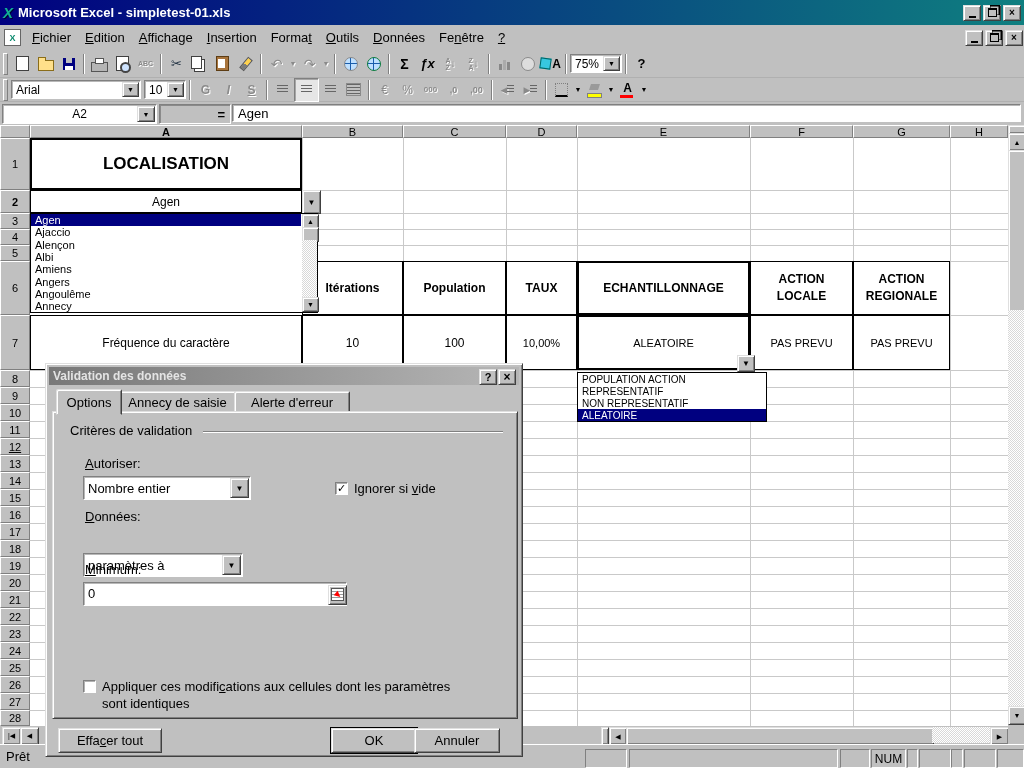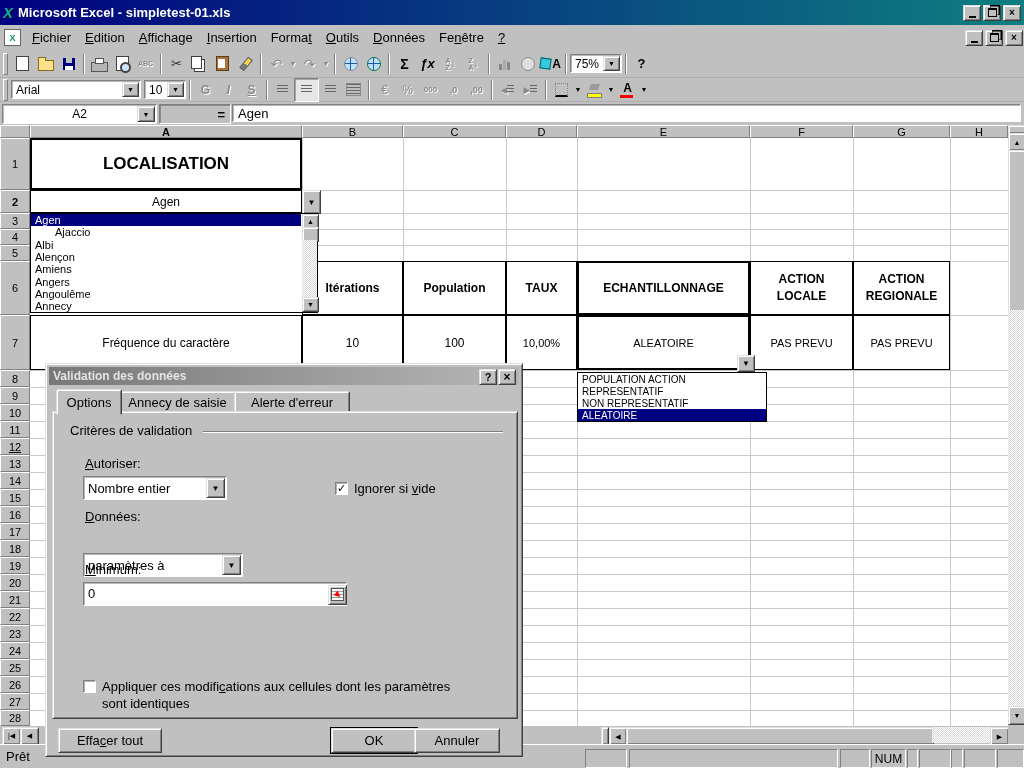--- a/index.html
+++ b/index.html
@@ -375,23 +375,23 @@
   <div class="abs cellbox" style="left:302px;top:315px;width:101px;height:55px;z-index:2;">10</div>
   <div class="abs cellbox" style="left:403px;top:315px;width:103px;height:55px;z-index:2;">100</div>
   <div class="abs cellbox" style="left:506px;top:315px;width:71px;height:55px;font-size:11px;z-index:2;">10,00%</div>
   <div class="abs cellbox" style="left:577px;top:315px;width:173px;height:55px;border-width:2px;font-size:11px;z-index:2;">ALEATOIRE</div>
   <div class="abs cellbox" style="left:750px;top:315px;width:103px;height:55px;font-size:11px;z-index:2;">PAS PREVU</div>
   <div class="abs cellbox" style="left:853px;top:315px;width:97px;height:55px;font-size:11px;z-index:2;">PAS PREVU</div>
 
   <div class="abs listbox" style="left:30px;top:213px;width:288px;height:100px;">
     <div id="city-list-items" style="position:absolute;left:0;top:0;right:16px;bottom:0;">
         <div class="litem sel" style="height: 12.3px;">Agen</div>
-        <div class="litem" style="height: 12.3px; margin-left: 20px;">Ajaccio</div>
+        <div class="litem" style="height: 12.3px;">Ajaccio</div>
+        <div class="litem" style="height: 12.3px;">Alençon</div>
         <div class="litem" style="height: 12.3px;">Albi</div>
-        <div class="litem" style="height: 12.3px;">Alençon</div>
         <div class="litem" style="height: 12.3px;">Amiens</div>
         <div class="litem" style="height: 12.3px;">Angers</div>
         <div class="litem" style="height: 12.3px;">Angoulême</div>
         <div class="litem" style="height: 12.3px;">Annecy</div>
       </div>
     <div class="abs" style="right:0;top:0;width:15px;height:98px;">
       <span class="abs raised flexc sarrow" style="left:0;top:0;width:15px;height:13px;">▲</span>
       <span class="abs raised" style="left:0;top:13px;width:15px;height:13px;"></span>
       <span class="abs checker" style="left:0;top:26px;width:15px;height:59px;"></span>
       <span class="abs raised flexc sarrow" style="left:0;bottom:0;width:15px;height:13px;">▼</span>
@@ -441,21 +441,21 @@
 
     <span class="abs tab-raised flexc" style="left:73px;top:27px;width:115px;height:21px;font-size:13px;">Annecy de saisie</span>
     <span class="abs tab-raised flexc" style="left:188px;top:27px;width:114px;height:21px;font-size:13px;">Alerte d'erreur</span>
     <span class="abs tab-raised flexc" style="left:10px;top:25px;width:64px;height:24px;font-size:13px;z-index:2;">Options</span>
 
     <div class="abs raised" style="left:6px;top:47px;width:464px;height:306px;">
       <span class="dlabel abs" style="left:17px;top:11px;">Critères de validation</span>
       <div class="abs groove" style="left:150px;top:19px;width:300px;"></div>
 
       <span class="dlabel abs" style="left:32px;top:44px;"><u>A</u>utoriser:</span>
-      <span class="combo sunken abs" style="left:30px;top:64px;width:144px;height:24px;font-size:13px;">
+      <span class="combo sunken abs" style="left:30px;top:64px;width:168px;height:24px;font-size:13px;">
         <span>Nombre entier</span>
         <span class="cbtn raised flexc" style="width:17px;font-size:8px;">▼</span>
       </span>
 
       <span class="cb abs" style="left:282px;top:70px;">✓</span>
       <span class="dlabel abs" style="left:301px;top:69px;">Ignorer si <u>v</u>ide</span>
 
       <span class="dlabel abs" style="left:32px;top:97px;"><u>D</u>onnées:</span>
       <span class="combo sunken abs" style="left:30px;top:117px;width:160px;height:24px;font-size:13px;">
         <span>paramètres à</span>

